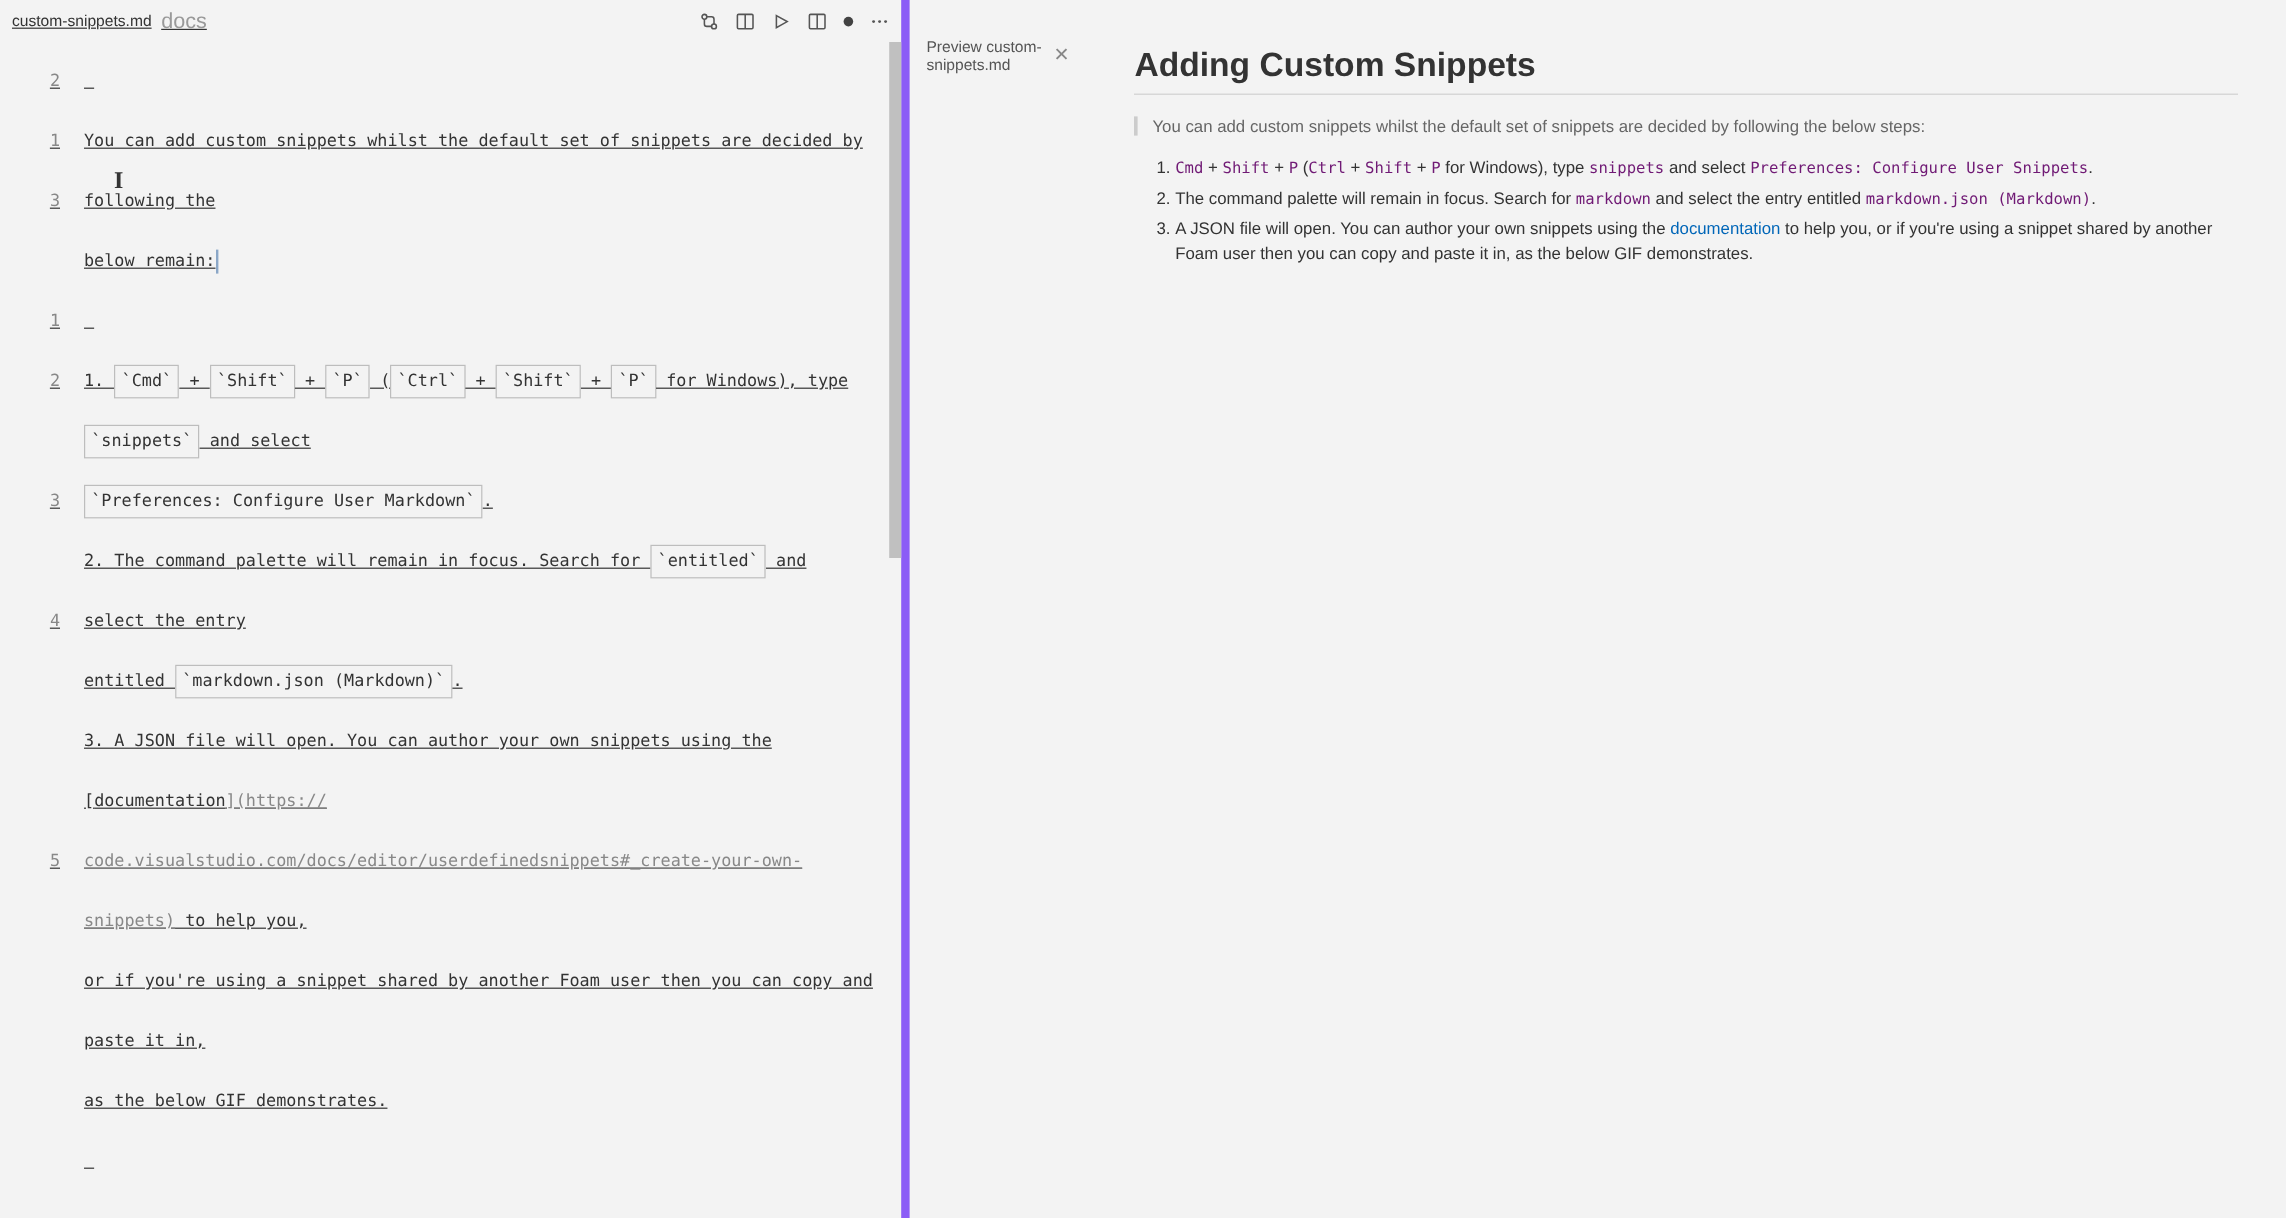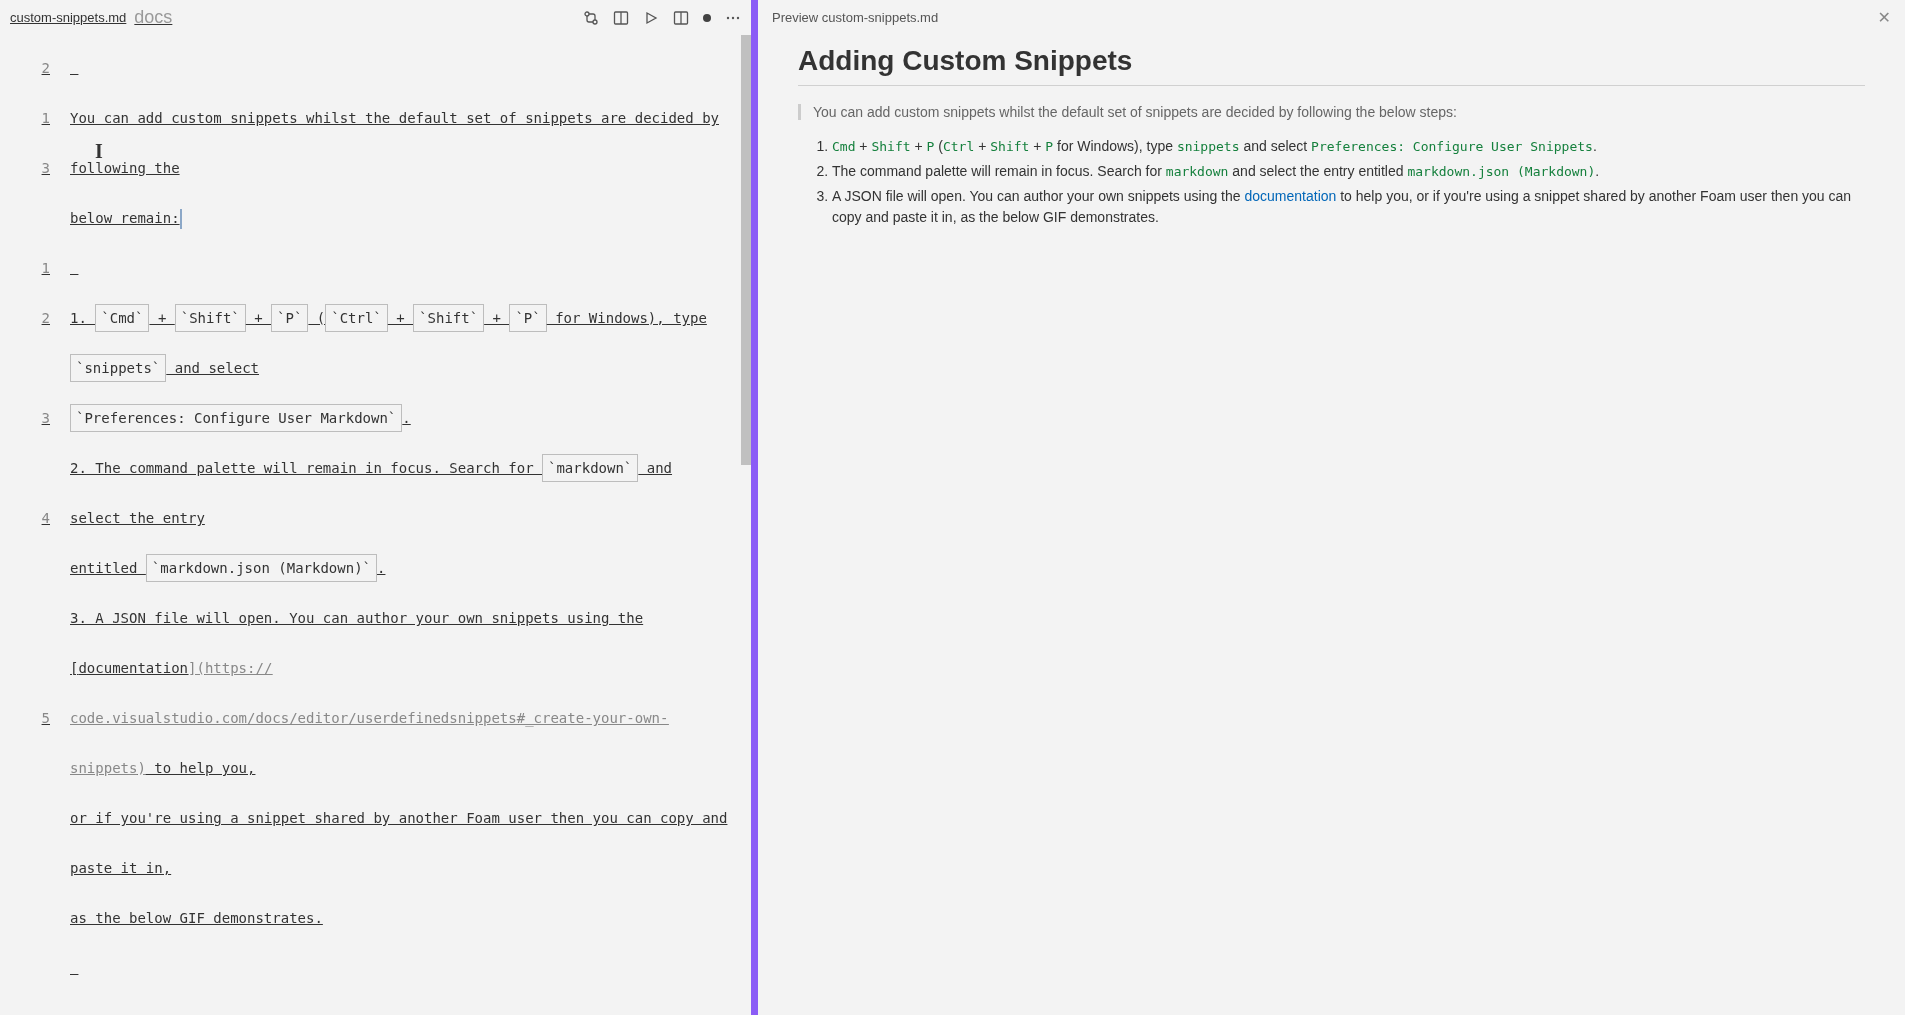--- a/index.html
+++ b/index.html
@@ -16,22 +16,23 @@
   width: 758px;
   display: flex;
   flex-direction: column;
   border-right: 7px solid #8b5cf6;
   position: relative;
   text-decoration: underline;
 }
 .preview-pane {
   flex: 1;
   display: flex;
-  flex-direction: column;
+  flex-direction: row;
   background: #f3f3f3;
+  margin-top: 28px;
 }
 .tab-bar {
   height: 35px;
   display: flex;
   align-items: center;
   padding: 0 10px;
   font-size: 13px;
   color: #555;
   justify-content: space-between;
 }
@@ -148,21 +149,21 @@
 .preview-content ol {
   padding-left: 34px;
 }
 .preview-content ol li {
   margin-bottom: 4px;
   line-height: 1.5;
   font-size: 14px;
 }
 .pcode {
   font-family: 'Menlo', 'Consolas', monospace;
-  color: #15803d;
+  color: #701a75;
   font-size: 13px;
 }
 .plink { color: #0066b8; cursor: pointer; }
 .close-x { color: #888; cursor: pointer; font-size: 16px; }
 </style>
 </head>
 <body>
 
 <div class="editor-pane">
   <div class="tab-bar">
@@ -236,21 +237,21 @@
         <span>below remain:</span><span class="cursor-bar"></span>
       </div>
       <div class="code-line">&nbsp;</div>
       <div class="code-line">
         <span>1. </span><span class="inline-code">`Cmd`</span><span> + </span><span class="inline-code">`Shift`</span><span> + </span><span class="inline-code">`P`</span><span> (</span><span class="inline-code">`Ctrl`</span><span> + </span><span class="inline-code">`Shift`</span><span> + </span><span class="inline-code">`P`</span><span> for Windows), type </span><span class="inline-code">`snippets`</span><span> and select</span>
       </div>
       <div class="wrapped-line">
         <span class="inline-code">`Preferences: Configure User Markdown`</span><span>.</span>
       </div>
       <div class="code-line">
-        <span>2. The command palette will remain in focus. Search for </span><span class="inline-code">`markdown`</span><span> and select the entry</span>
+        <span>2. The command palette will remain in focus. Search for </span><span class="inline-code">`entitled`</span><span> and select the entry</span>
       </div>
       <div class="wrapped-line">
         <span>entitled </span><span class="inline-code">`markdown.json (Markdown)`</span><span>.</span>
       </div>
       <div class="code-line">
         <span>3. A JSON file will open. You can author your own snippets using the [</span><span class="md-link-text">documentation</span><span class="md-link-url">](</span><span class="md-link-url">https://</span>
       </div>
       <div class="wrapped-line">
         <span class="md-link-url">code.visualstudio.com/docs/editor/userdefinedsnippets#_create-your-own-snippets</span><span class="md-link-url">)</span><span> to help you,</span>
       </div>

